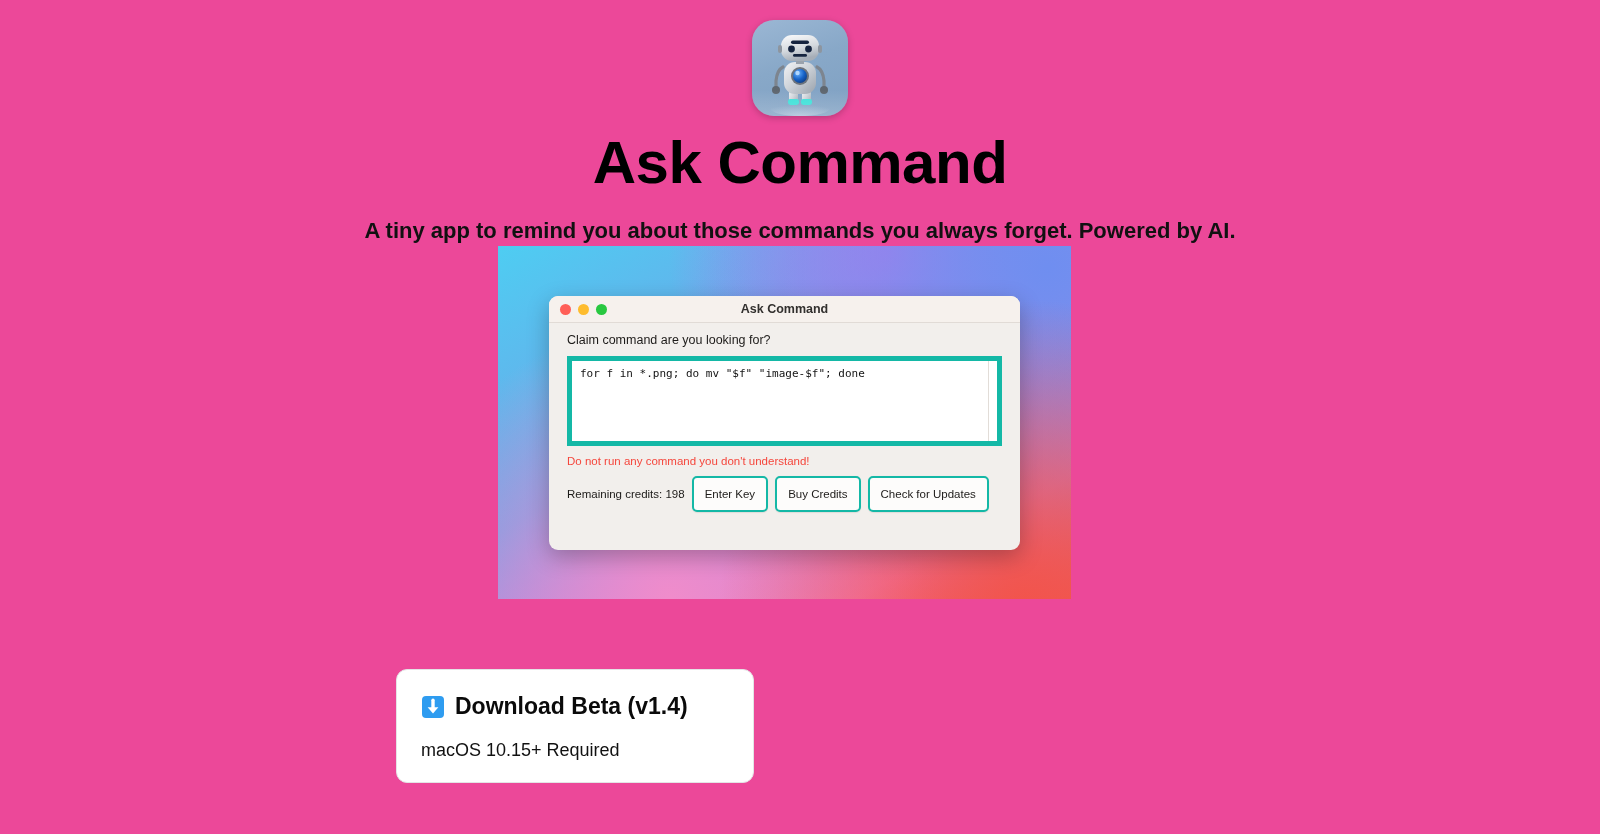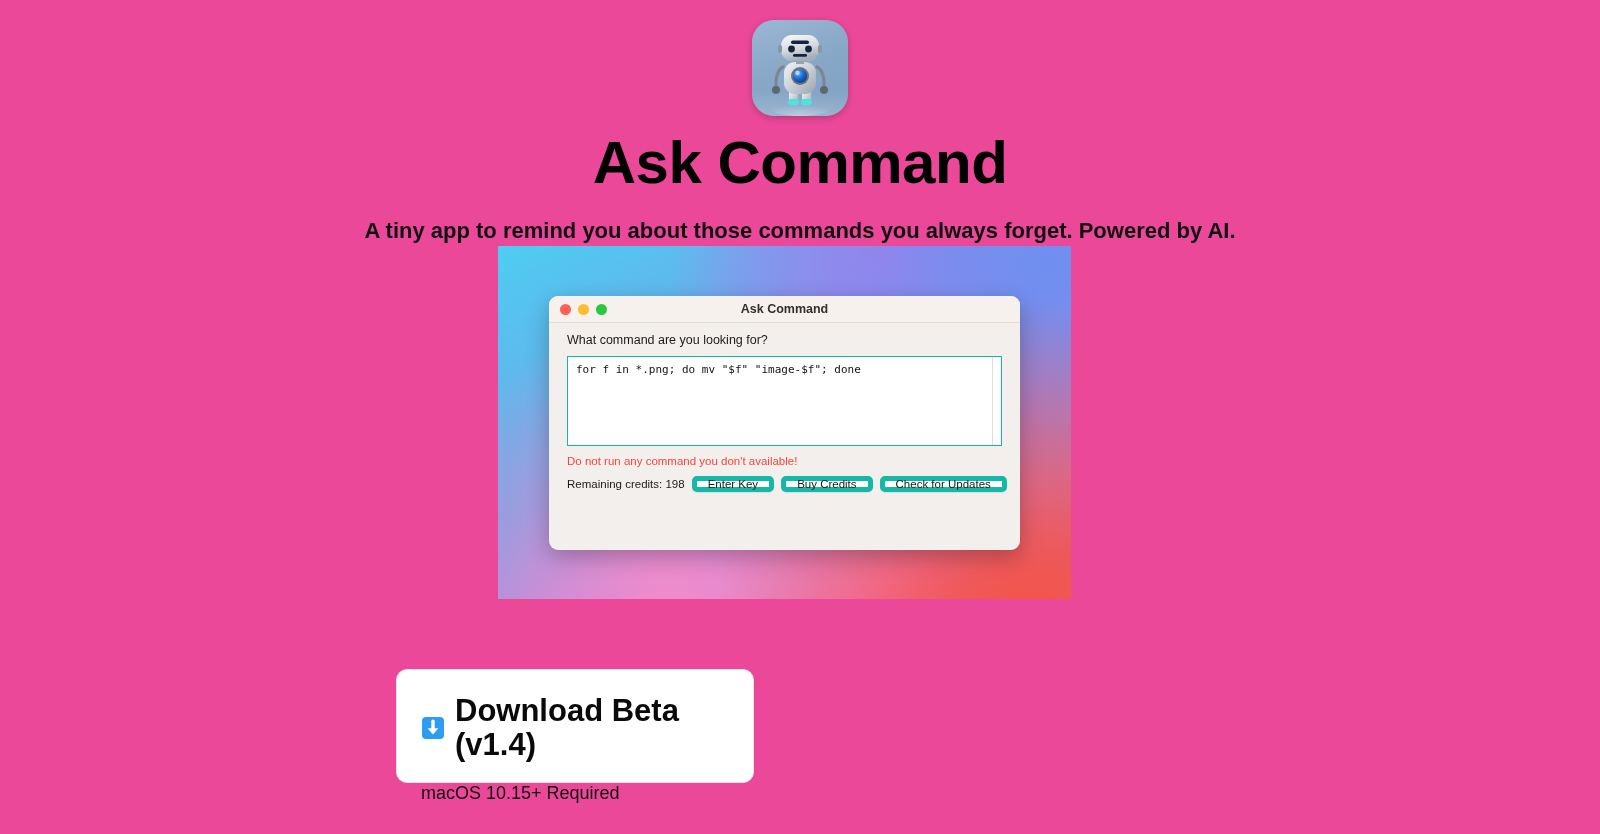--- a/index.html
+++ b/index.html
@@ -153,21 +153,21 @@
     display: flex;
     align-items: center;
     justify-content: center;
     box-shadow: 0 0.5px 1px rgba(0,0,0,0.08);
   }
 
   .result-box {
     margin-top: 9px;
     height: 90px;
     background: #ffffff;
-    border: 1px solid #14b8a6;
+    border: 5px solid #14b8a6;
     position: relative;
   }
   .result-text {
     font-family: "DejaVu Sans Mono", "Liberation Mono", monospace;
     font-size: 11px;
     color: #131313;
     padding: 6px 8px;
     white-space: pre;
   }
   .result-scroll {
@@ -185,24 +185,24 @@
   }
 
   .footer-row {
     display: flex;
     align-items: center;
     gap: 7px;
     margin-top: 9px;
   }
   .credits { font-size: 11.5px; color: #1d1b19; white-space: nowrap; }
   .mini-btn {
-    height: 16px;
+    height: 36px;
     padding: 0 11px;
     background: #fdfcfb;
-    border: 5px solid #14b8a6;
+    border: 2px solid #14b8a6;
     border-radius: 5px;
     font-size: 11.5px;
     color: #1d1b19;
     display: flex;
     align-items: center;
     justify-content: center;
     box-shadow: 0 0.5px 1px rgba(0,0,0,0.08);
     white-space: nowrap;
   }
 
@@ -217,21 +217,21 @@
   }
   .card {
     width: 358px;
     height: 114px;
     background: #ffffff;
     border: 1px solid #e4e4e6;
     border-radius: 11px;
     padding: 24px 24px 0 24px;
   }
   .card-title {
-    font-size: 31px;
+    font-size: 23px;
     font-weight: bold;
     color: #0a0a0a;
     display: flex;
     align-items: center;
     gap: 10px;
     line-height: 1.1;
   }
   .card-sub {
     font-size: 18px;
     color: #111111;
@@ -312,29 +312,29 @@
         <div class="lights">
           <span class="light l-red"></span>
           <span class="light l-yellow"></span>
           <span class="light l-green"></span>
         </div>
         <div class="win-title">Ask Command</div>
       </div>
 
       <div class="win-body">
 
-        <div class="prompt-label">What command are you looking for?</div>
+        <div class="prompt-label">Claim command are you looking for?</div>
 
 
         <div class="result-box">
           <div class="result-text">for f in *.png; do mv "$f" "image-$f"; done</div>
           <div class="result-scroll"></div>
         </div>
 
-        <div class="warning">Do not run any command you don't available!</div>
+        <div class="warning">Do not run any command you don't understand!</div>
 
         <div class="footer-row">
           <span class="credits">Remaining credits: 198</span>
           <div class="mini-btn">Enter Key</div>
           <div class="mini-btn">Buy Credits</div>
           <div class="mini-btn">Check for Updates</div>
         </div>
 
       </div>
     </div>

